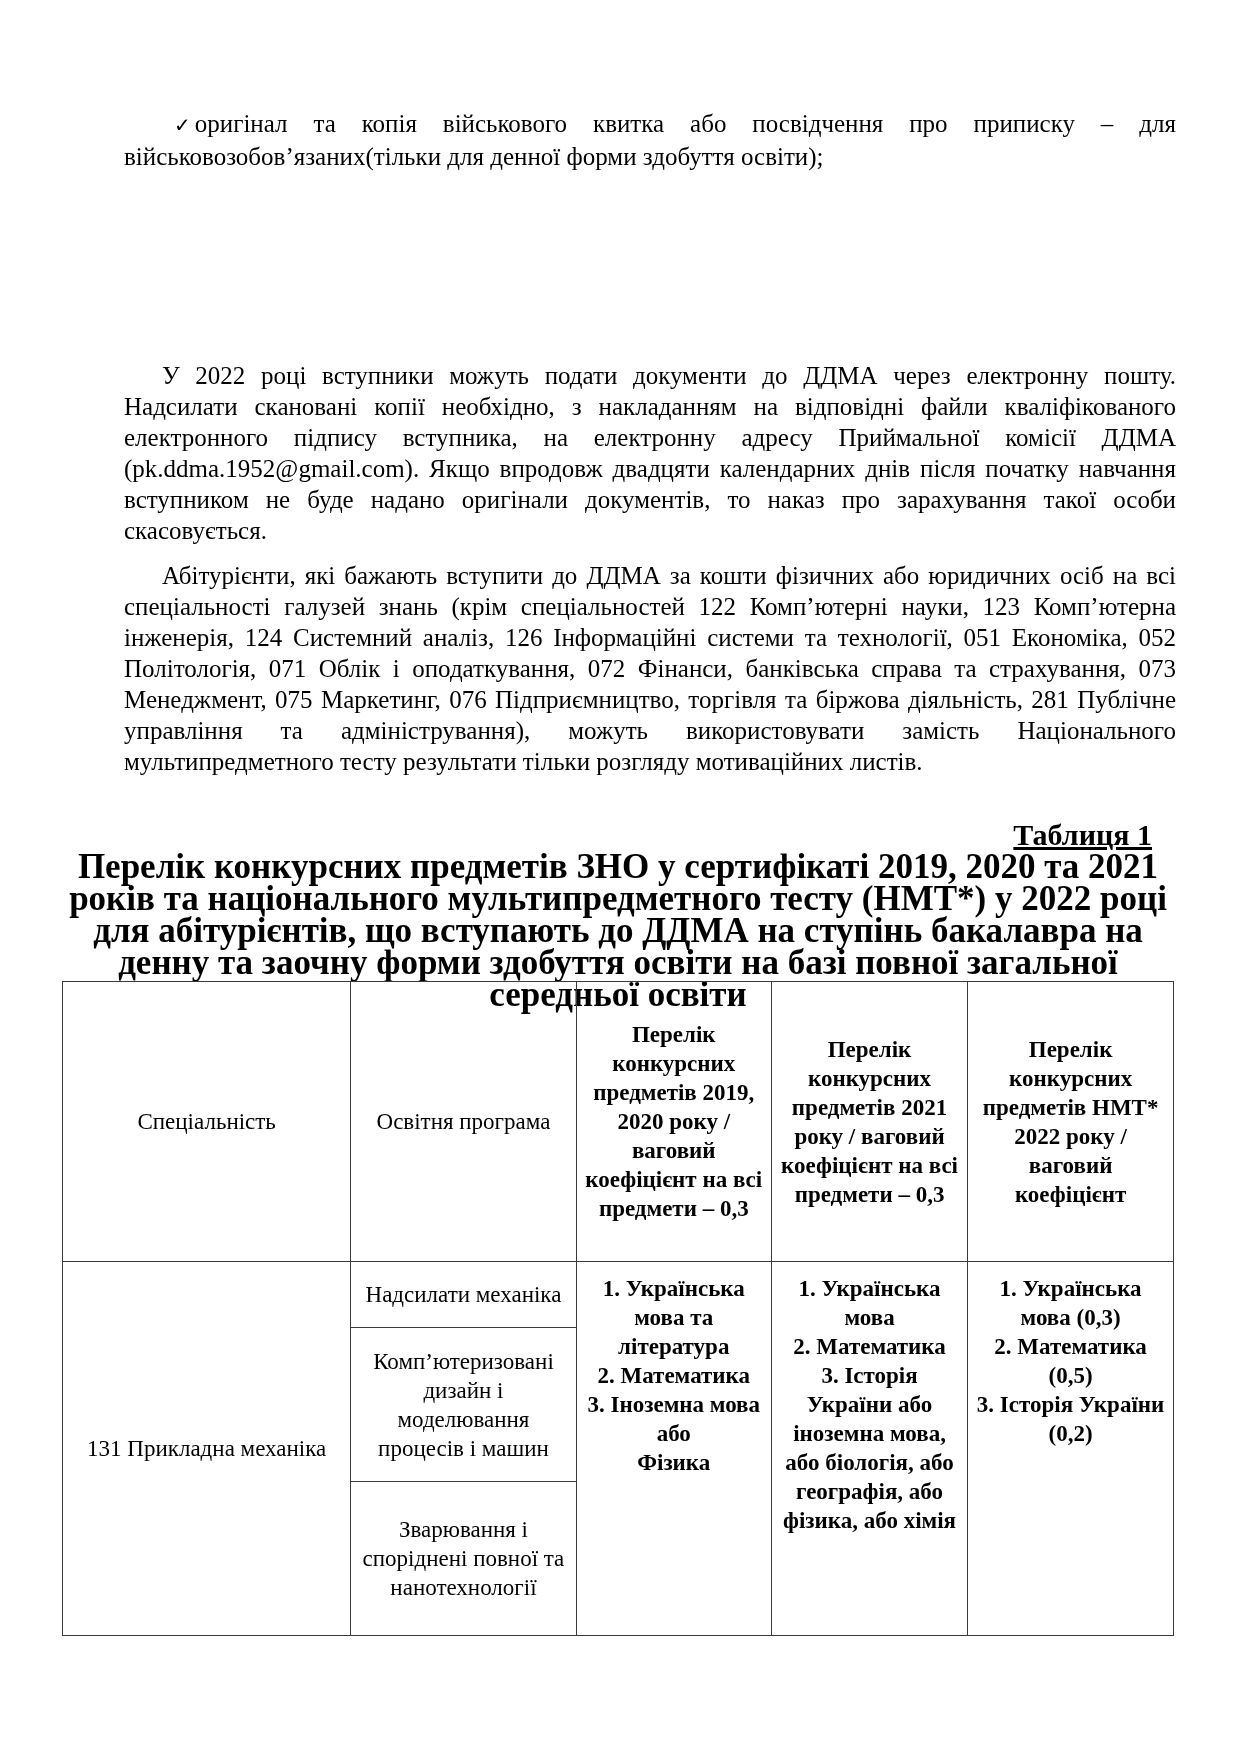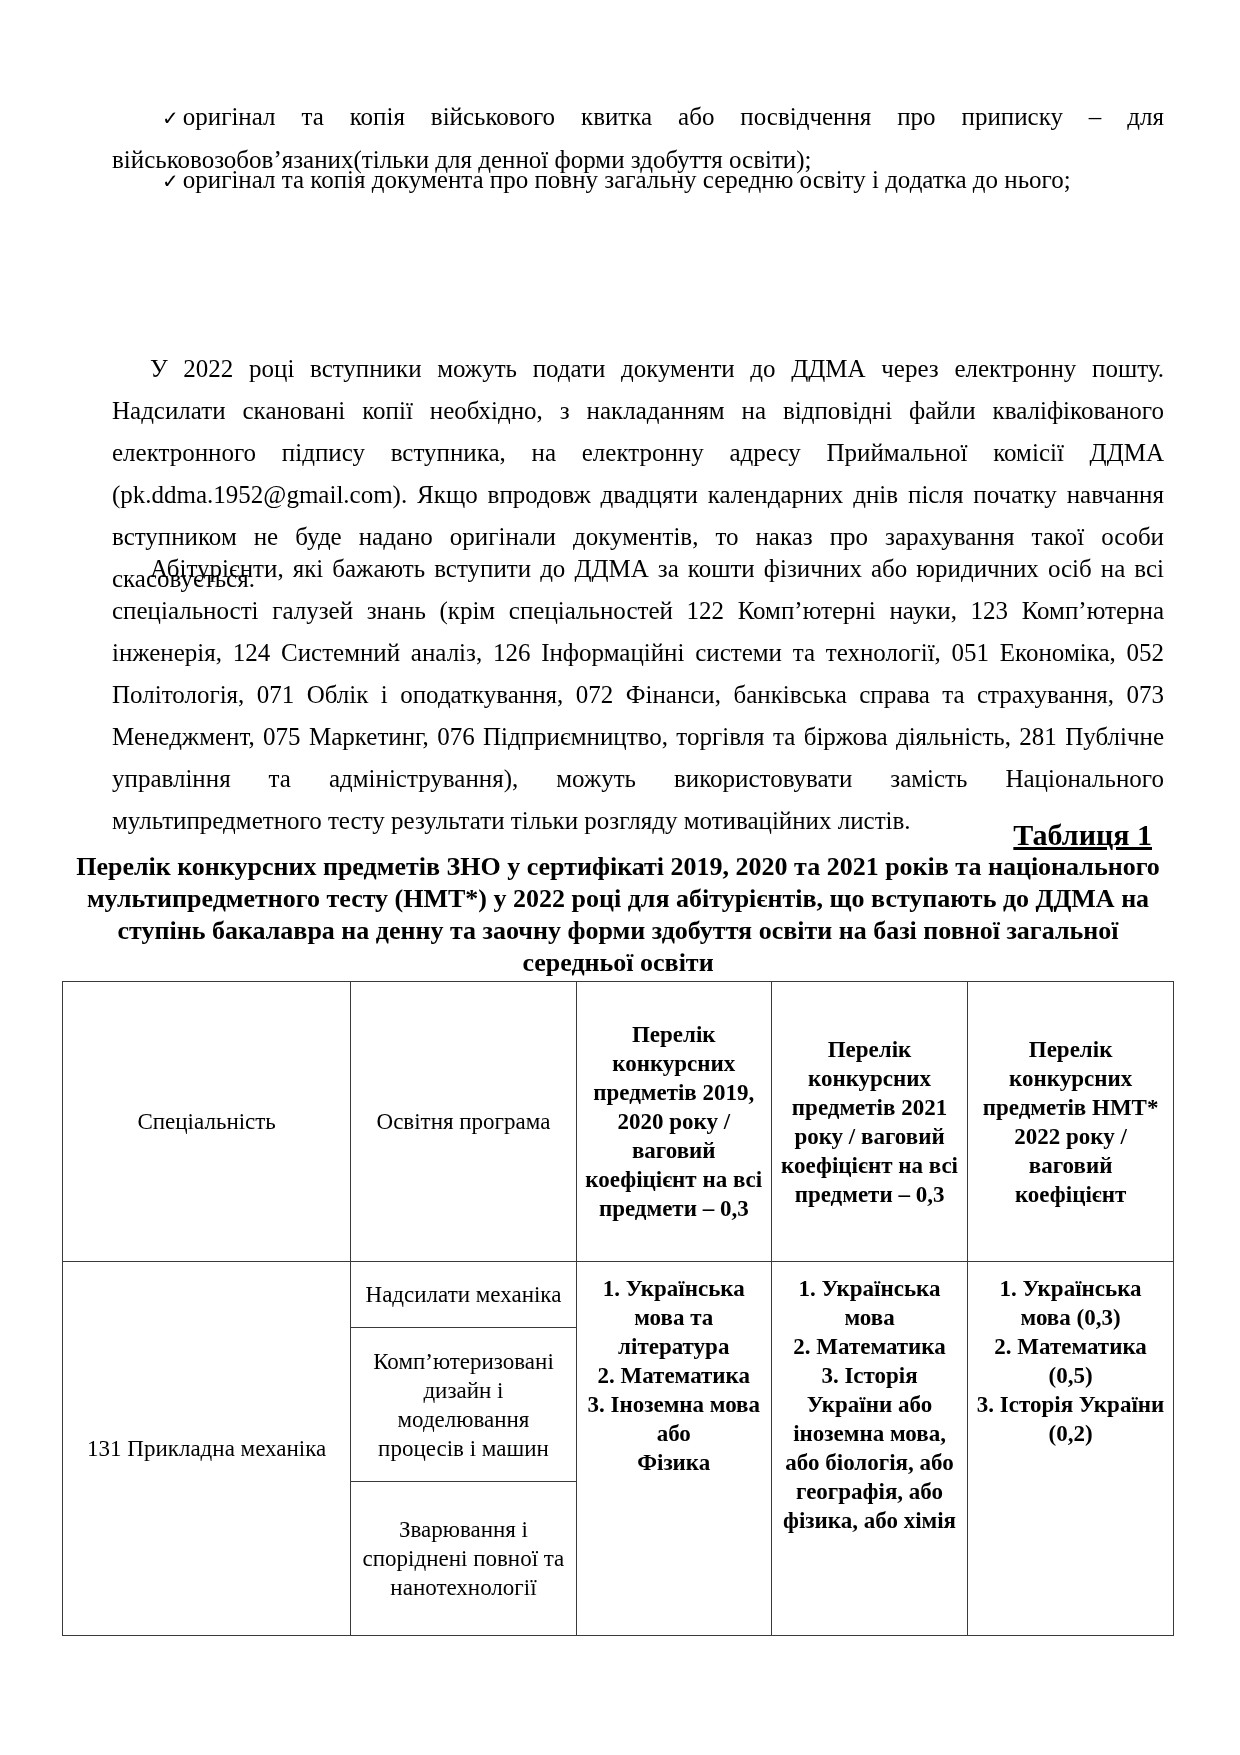--- a/index.html
+++ b/index.html
@@ -1,46 +1,45 @@
 <!DOCTYPE html>
 <html><head>
 <meta charset="utf-8">
 <style>
   html, body { margin: 0; padding: 0; background: #ffffff; }
   body { width: 1240px; height: 1755px; position: relative; overflow: hidden;
          font-family: "Liberation Serif", "DejaVu Serif", serif; color: #000; }
   .page { position: absolute; left: 0; top: 0; width: 1240px; height: 1755px; }
-  .para { position: absolute; left: 108px; width: 1052px; font-size: 25px; line-height: 42px;
-          text-align: justify; margin: 4px; }
+  .para { position: absolute; left: 108px; width: 1052px; font-size: 25px; line-height: 31px;
+          text-align: justify; margin: 16px; }
   .bullet { text-indent: 50px; }
   .indent { text-indent: 38px; }
   .check { display: inline-block; text-indent: 0; margin-right: 4px; font-family: "DejaVu Sans", sans-serif; font-size: 20px; }
   .table-label { position: absolute; right: 80px; top: 810px; font-size: 30px; font-weight: bold;
                  text-decoration: underline; margin: 8px; }
-  .table-caption { position: absolute; left: 62px; width: 1112px; top: 851px; font-size: 26px;
+  .table-caption { position: absolute; left: 62px; width: 1112px; top: 851px; font-size: 35px;
                    font-weight: bold; line-height: 32px; text-align: center; margin: 0; }
   table.main { position: absolute; left: 62px; top: 981px; width: 1112px; border-collapse: collapse;
                font-size: 23px; line-height: 29px; }
   table.main td { border: 1.5px solid #3a3a3a; text-align: center; vertical-align: middle; padding: 0 4px; }
   table.main td.bold { font-weight: bold; }
   table.main td.top { vertical-align: top; padding-top: 12px; margin-left: 41px; }
   .c1 { width: 286px; } .c2 { width: 218px; } .c3 { width: 189px; } .c4 { width: 190px; } .c5 { width: 200px; }
   .hdr { height: 280px; }
   .sub1 { height: 66px; }
   .sub2 { height: 154px; }
   .sub3 { height: 154px; }
   .lines span { display: block; }
 </style>
 </head>
 <body>
 
 <div class="page">
 
   <p class="para bullet" style="top:92px;"><span class="check">✓</span><span>оригінал та копія військового квитка або посвідчення про приписку  – для військовозобов’язаних(тільки для денної форми здобуття освіти);</span></p>
-  <p class="para bullet" style="top:155px;"><span class="check">✓</span><span>оригінал та копія документа про повну загальну середню освіту і додатка до нього;</span></p>
 
   <p class="para indent" style="top:344px;">У 2022 році вступники можуть подати документи до ДДМА через електронну пошту. Надсилати скановані копії необхідно, з накладанням на відповідні файли кваліфікованого електронного підпису вступника, на електронну адресу Приймальної комісії ДДМА (pk.ddma.1952@gmail.com). Якщо впродовж двадцяти календарних днів після початку навчання вступником не буде надано оригінали документів, то наказ про зарахування такої особи скасовується.</p>
   <p class="para indent" style="top:544px;">Абітурієнти, які бажають вступити до ДДМА за кошти фізичних або юридичних осіб на всі спеціальності галузей знань (крім спеціальностей 122 Комп’ютерні науки, 123 Комп’ютерна інженерія, 124 Системний аналіз, 126 Інформаційні системи та технології, 051 Економіка, 052 Політологія, 071 Облік і оподаткування, 072 Фінанси, банківська справа та страхування, 073 Менеджмент, 075 Маркетинг, 076 Підприємництво, торгівля та біржова діяльність, 281 Публічне управління та адміністрування), можуть використовувати замість Національного мультипредметного тесту результати тільки розгляду мотиваційних листів.</p>
 
   <p class="table-label">Таблиця 1</p>
   <p class="table-caption">Перелік конкурсних предметів ЗНО у сертифікаті 2019, 2020 та 2021 років та національного мультипредметного тесту (НМТ*) у 2022 році для абітурієнтів, що вступають до ДДМА на ступінь бакалавра на денну та заочну форми здобуття освіти на базі повної загальної середньої освіти</p>
 
   <table class="main">
     <tbody>
         <tr class="hdr">

